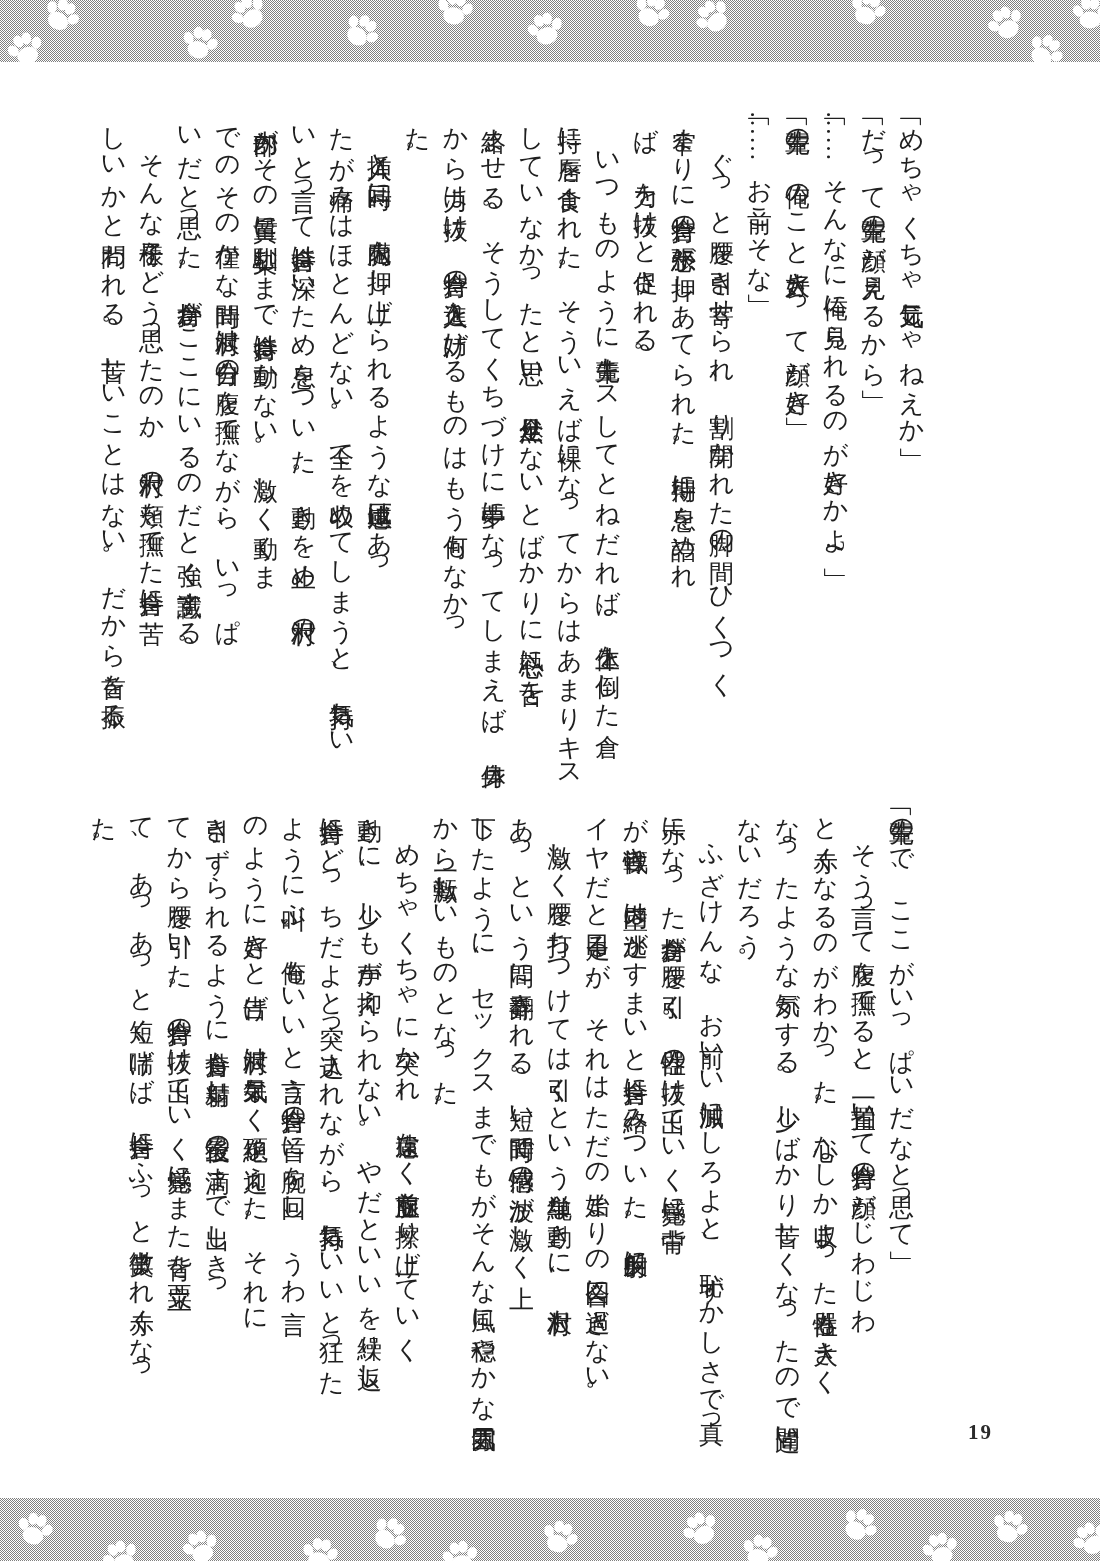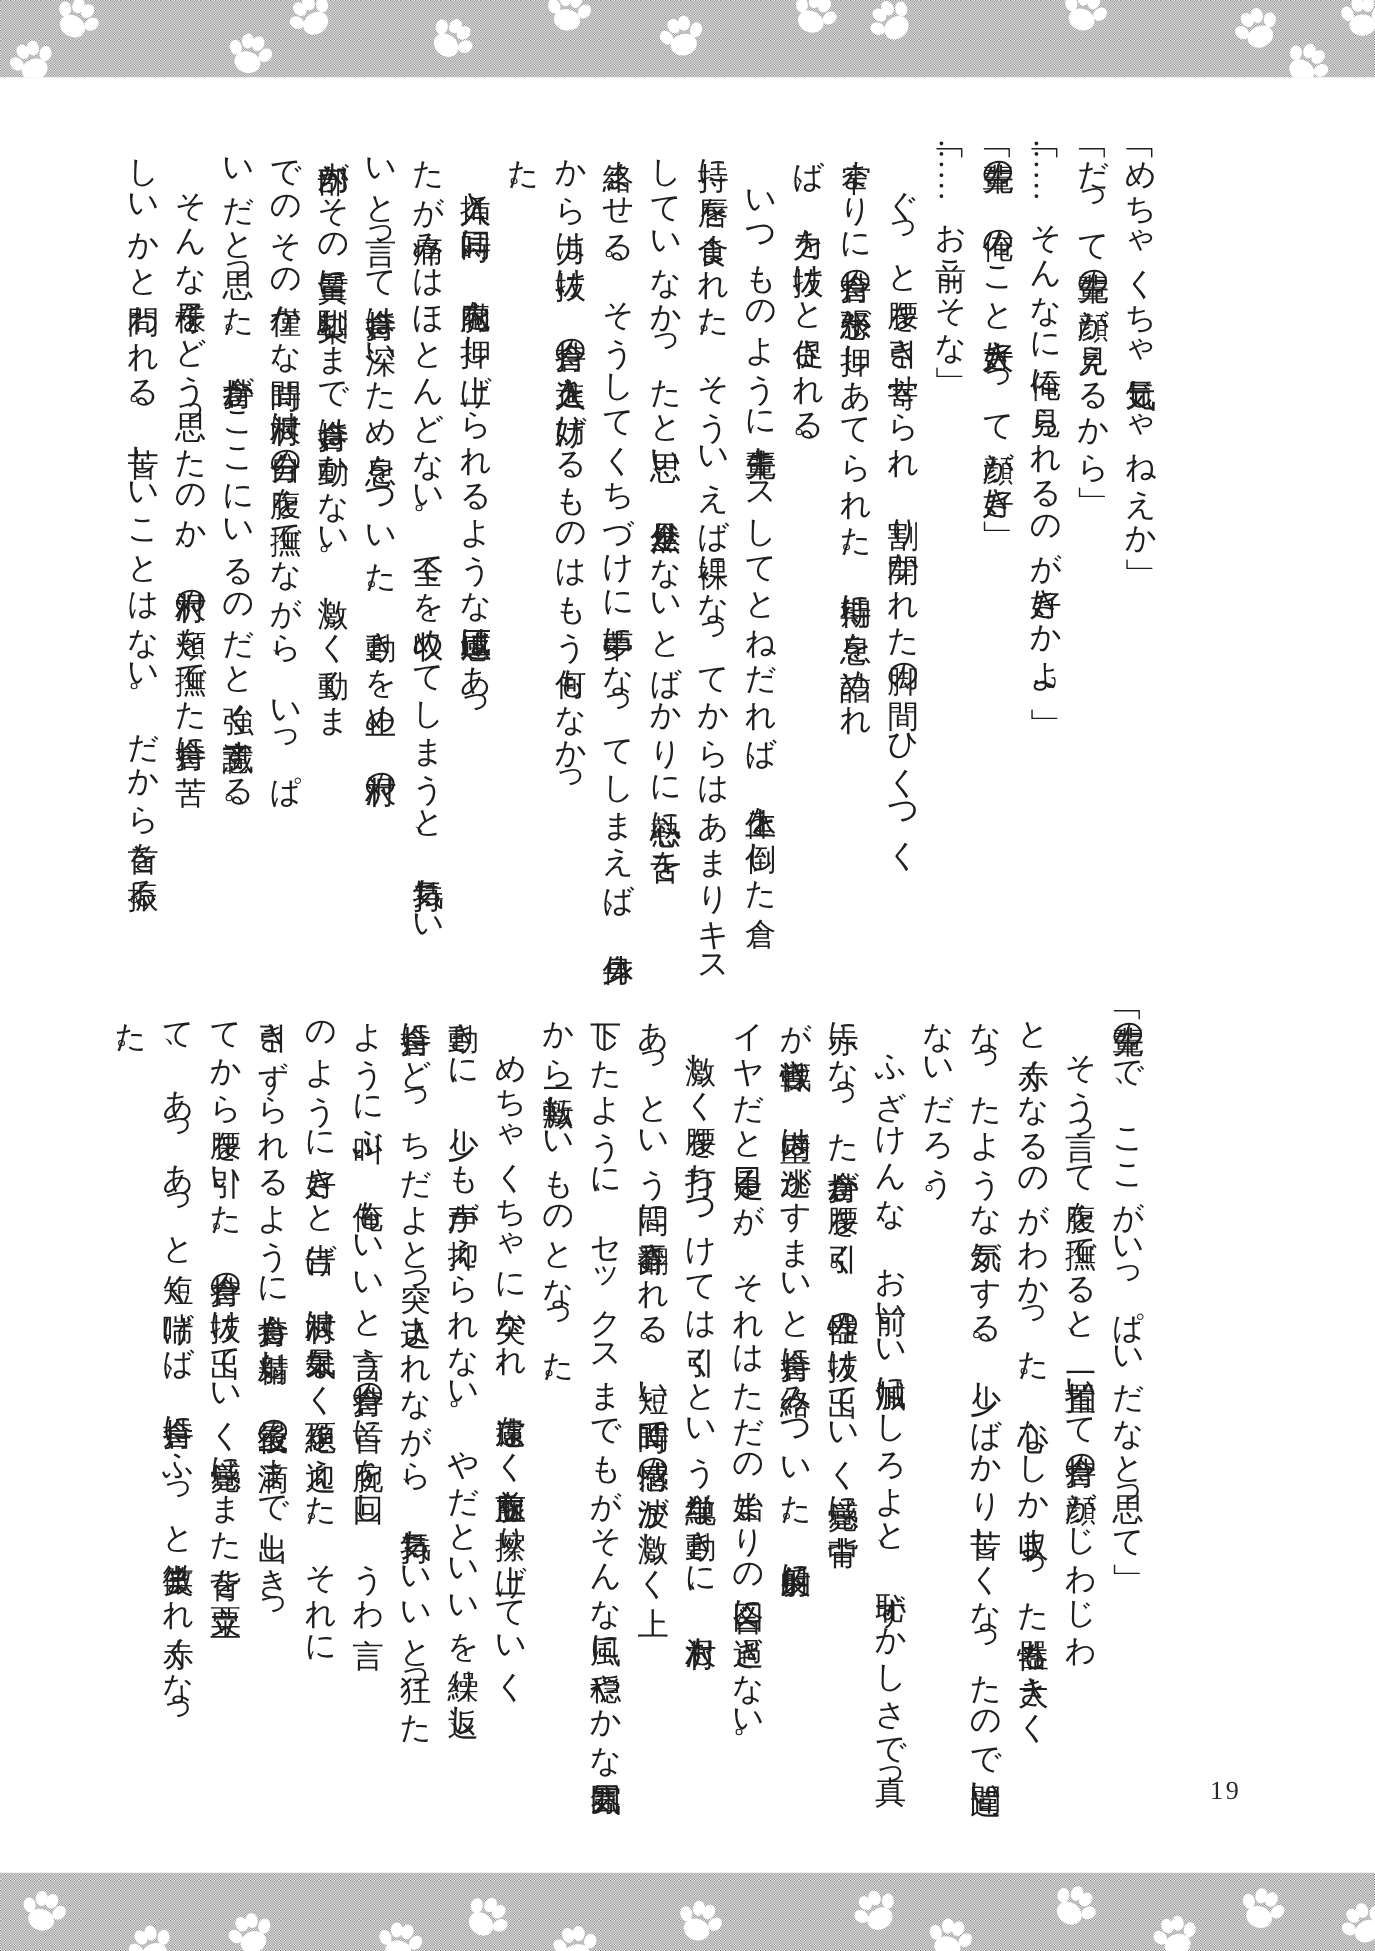--- a/index.html
+++ b/index.html
@@ -31,20 +31,21 @@
   }
   .vtext p { margin: 0; padding: 0; }
   .block-top    { top: 110px; right: 170px; width: 850px; height: 712px; }
   .block-bottom { top: 800px; right: 180px; width: 850px; height: 692px; }
   .page-number {
     position: absolute;
     left: 968px; top: 1420px;
     font-size: 21px;
     color: #2a2a2a;
     letter-spacing: 2px;
+    font-weight: bold;
   }
 </style>
 </head>
 <body>
 
 <div class="page">
 
   <svg class="band band-top" width="1100" height="62" viewBox="0 0 1100 62" xmlns="http://www.w3.org/2000/svg">
     <defs>
       <pattern id="halftone" width="2" height="2" patternUnits="userSpaceOnUse">

